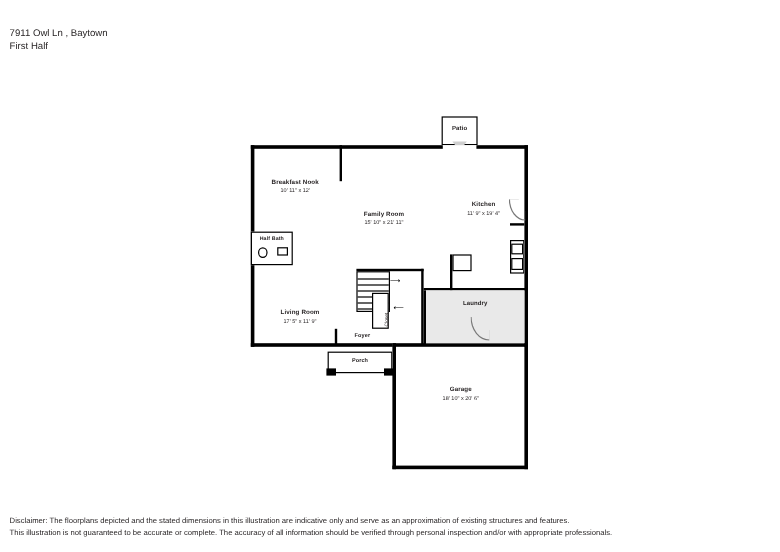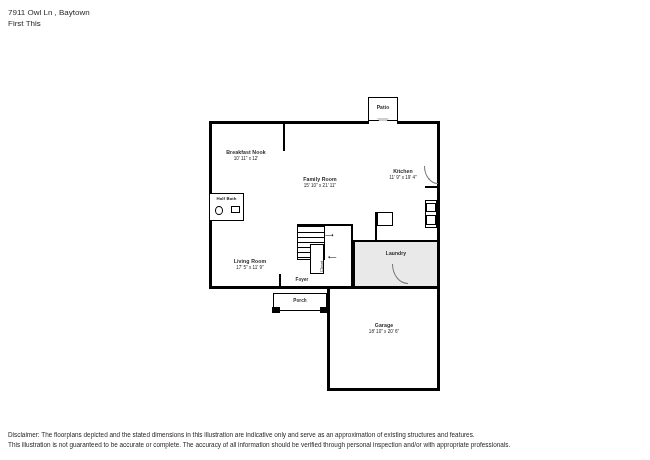--- a/index.html
+++ b/index.html
@@ -18,20 +18,21 @@
   #header {
     position: absolute;
     left: 8px;
     top: 8px;
     line-height: 1.35;
   }
   #header .addr {
     font-size: 8px;
     color: #231f20;
     display: block;
+    margin-top: 15px;
   }
   #header .floor {
     font-size: 8px;
     color: #231f20;
     display: block;
   }
   #plan {
     position: absolute;
     left: 0;
     top: 0;
@@ -132,21 +133,21 @@
     border-left: 1px solid #777;
     border-bottom: 1px solid #777;
     border-bottom-left-radius: 100%;
   }
 </style>
 </head>
 <body>
 
 <div id="header">
   <span class="addr">7911 Owl Ln , Baytown</span>
-  <span class="floor">First This</span>
+  <span class="floor">First Half</span>
 </div>
 
 <div id="plan">
 
   <div class="thin-box" style="left:368px; top:97px; width:30px; height:24px; border-width:1px;"></div>
   <div class="label single" style="left:368px; top:104px; width:30px;">
     <span class="nm">Patio</span>
   </div>
 
   <div style="position:absolute; left:377px; top:118px; width:0; height:0; border-left:6px solid transparent; border-right:6px solid transparent; border-top:8px solid #cfcfcf;"></div>

